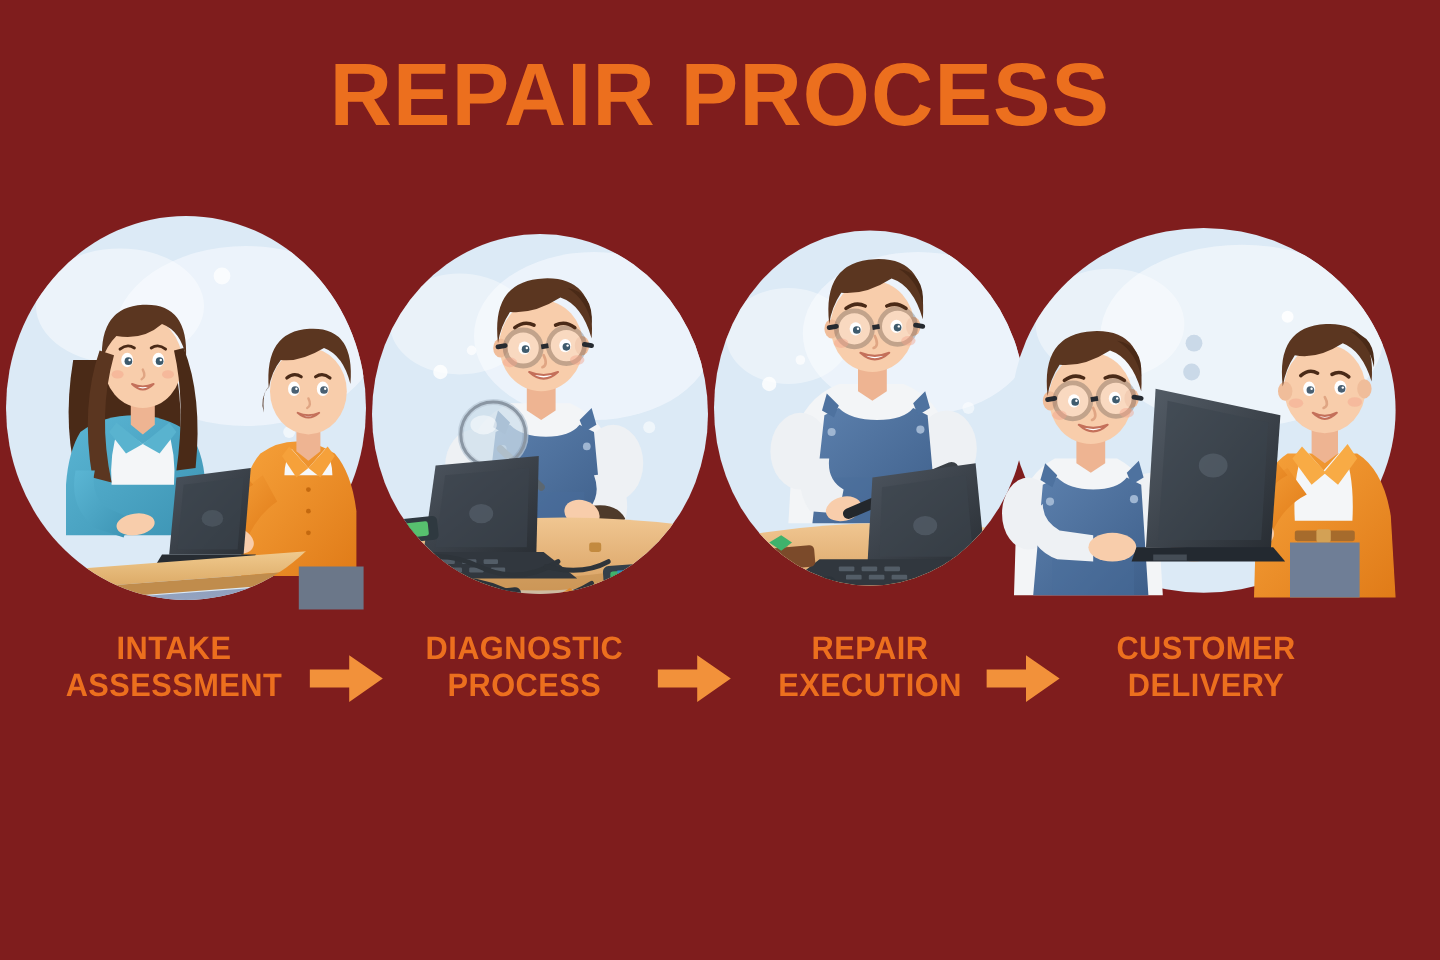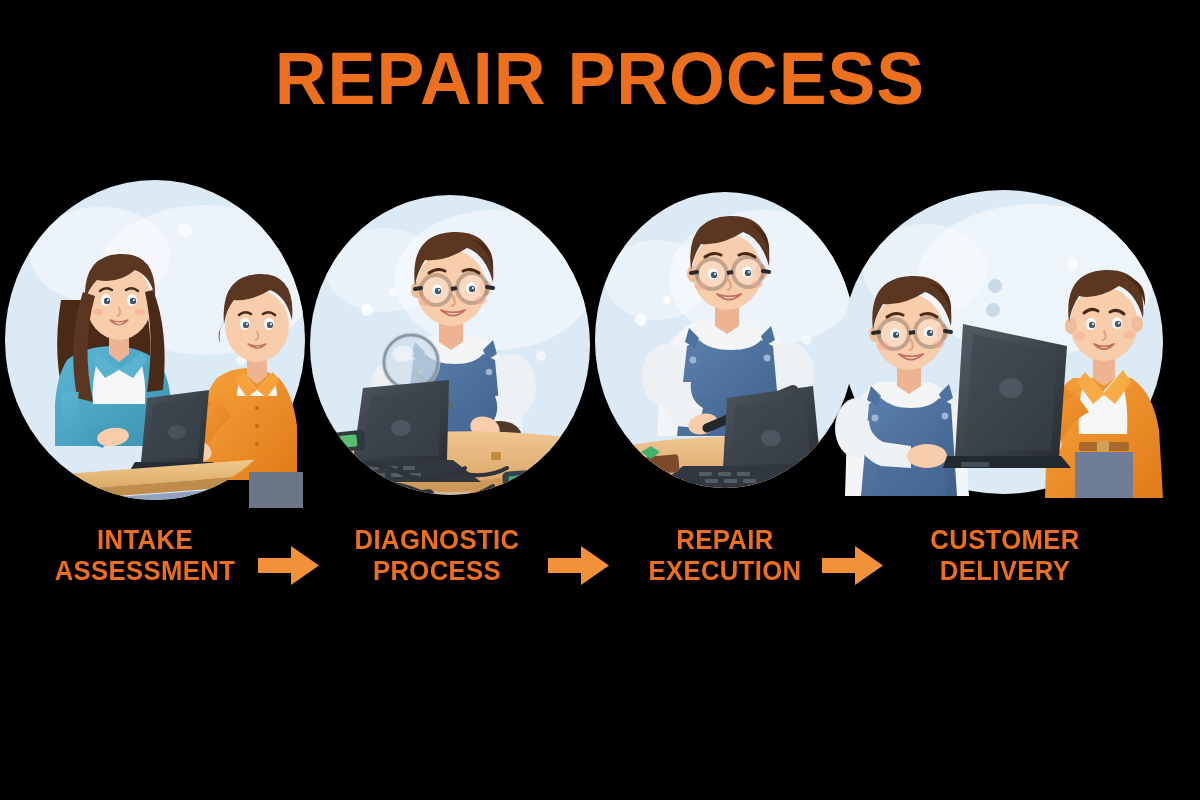--- a/index.html
+++ b/index.html
@@ -1,21 +1,21 @@
 <!DOCTYPE html>
 <html><head>
 <meta charset="utf-8">
 <style>
   html,body{margin:0;padding:0;}
   body{
     width:1200px;height:800px;background:#ffffff;
     font-family:"Liberation Sans", sans-serif;
     overflow:hidden;position:relative;
   }
-  #page{position:relative;width:1200px;height:800px;background:#000000;}
+  #page{position:relative;width:1200px;height:800px;background:#7f1d1d;}
 
   
   .title{
     position:absolute;left:0;top:42px;width:1200px;text-align:center;
     font-family:"Liberation Sans", sans-serif;
     font-size:74px;font-weight:bold;letter-spacing:1px;
     color:#ec6f1e;line-height:1;
     transform:scaleX(0.97);
     white-space:nowrap;
   }

